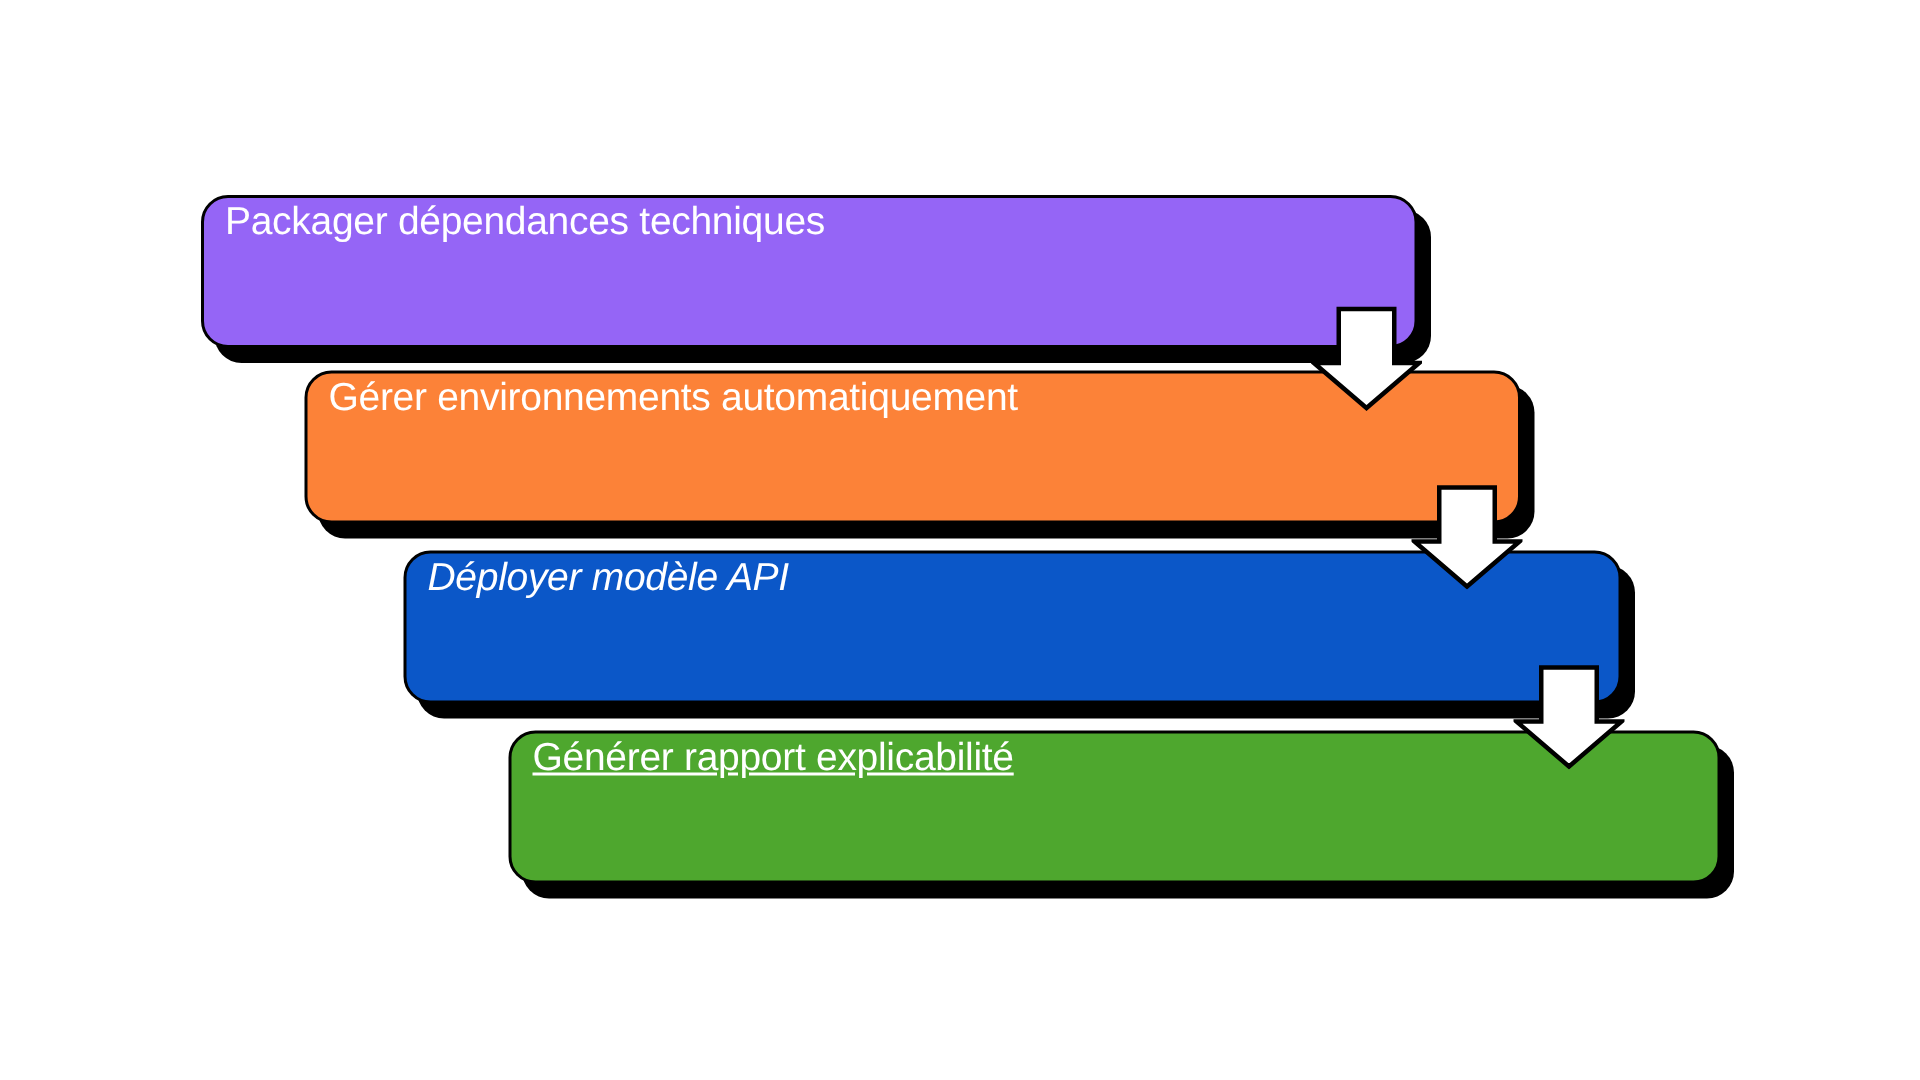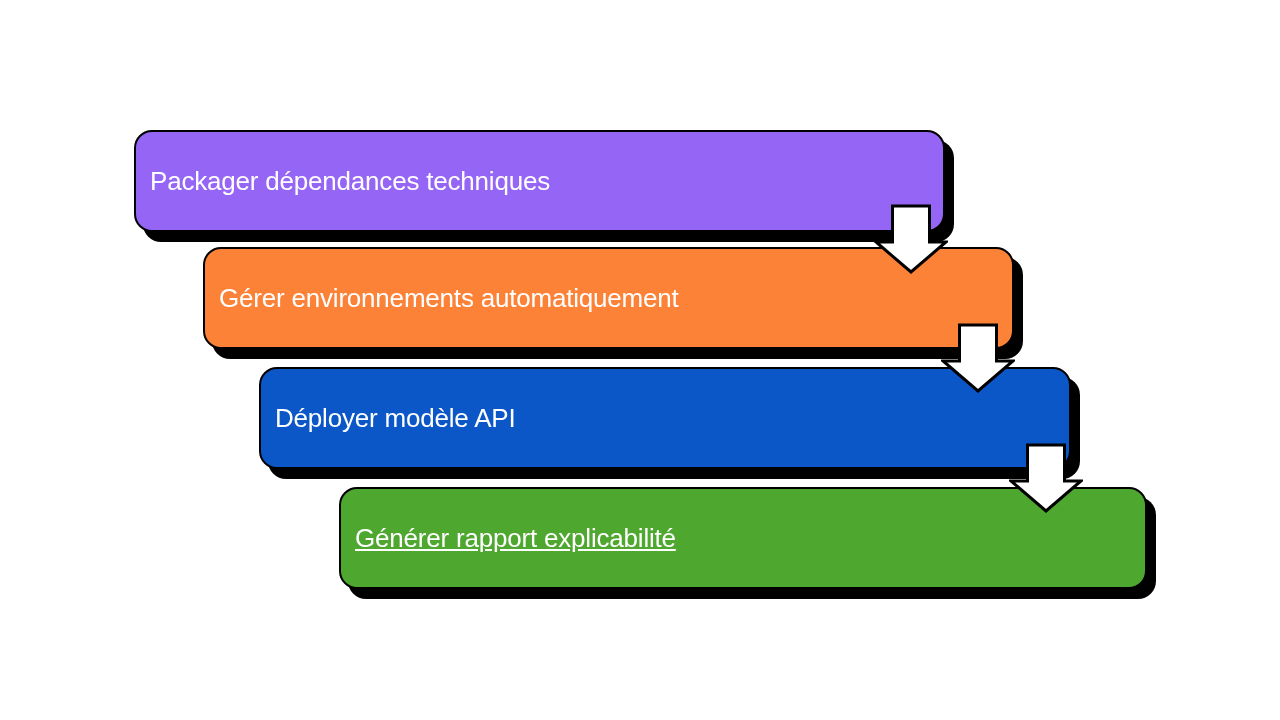--- a/index.html
+++ b/index.html
@@ -17,30 +17,30 @@
     overflow: hidden;
   }
   .step-box {
     position: absolute;
     box-sizing: border-box;
     height: 102px;
     border: 2.5px solid #000000;
     border-radius: 18px;
     box-shadow: 9px 10px 0 #000000;
     display: flex;
-    align-items: center;
+    align-items: flex-start;
     padding-left: 14px;
     color: #ffffff;
     font-size: 26px;
     letter-spacing: -0.2px;
     white-space: nowrap;
   }
   .step-1 { left: 134px; top: 130px; width: 811px; }
   .step-2 { left: 203px; top: 247px; width: 811px; }
-  .step-3 { left: 259px; top: 367px; width: 812px; }
+  .step-3 { left: 269px; top: 367px; width: 812px; font-style: italic; }
   .step-4 { left: 339px; top: 487px; width: 808px; text-decoration: underline; }
 
   .flow-arrow {
     position: absolute;
     width: 74px;
     height: 70px;
   }
   .arrow-1 { left: 874px; top: 204px; }
   .arrow-2 { left: 941px; top: 323px; }
   .arrow-3 { left: 1009px; top: 443px; }

